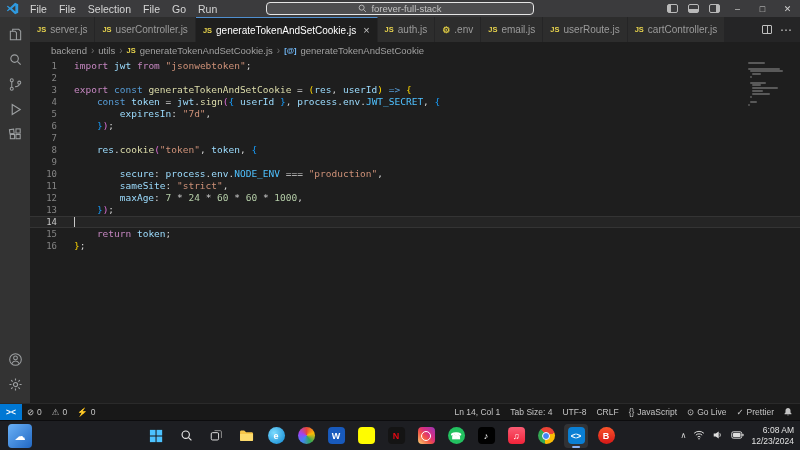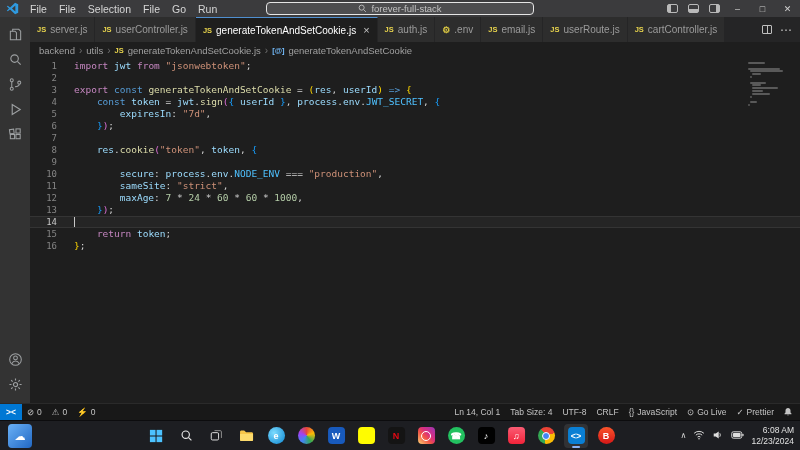--- a/index.html
+++ b/index.html
@@ -26,21 +26,21 @@
   .tab.active{background:#1e1e1e;color:#fff;border-top:1px solid #4f8fd0}
   .ficon{font-weight:bold;font-size:7.5px;color:#e8d44d}
   .ficon.env{font-size:9px;color:#d8c542}
   .tab-close{margin-left:3px;color:#c5c5c5;font-size:11px}
   .tab-actions{margin-left:auto;display:flex;align-items:center;gap:8px;padding:0 8px;color:#c5c5c5;flex:0 0 auto}
   .split-icon{width:10px;height:9px;border:1px solid #bfbfbf;border-radius:1px;position:relative;display:inline-block}
   .split-icon::after{content:"";position:absolute;top:0;bottom:0;left:4px;width:1px;background:#bfbfbf}
   .more{font-size:12px;line-height:1}
 
   
-  .breadcrumb{height:16px;background:#1e1e1e;display:flex;align-items:center;padding-left:9px;font-size:9.5px;color:#a0a0a0;gap:4px;flex:0 0 auto}
+  .breadcrumb{height:16px;background:#1e1e1e;display:flex;align-items:center;padding-left:21px;font-size:9.5px;color:#a0a0a0;gap:4px;flex:0 0 auto}
   .bc-sep{color:#6f6f6f;font-size:10px}
   .bc-symbol{color:#75beff;font-size:7.5px;font-weight:bold}
 
   
   .main{flex:1;display:flex;min-height:0}
   .activitybar{width:30px;background:#333333;display:flex;flex-direction:column;align-items:center;padding:5px 0 6px;flex:0 0 auto}
   .ab-ic{width:30px;height:25px;display:flex;align-items:center;justify-content:center}
   .ab-spacer{flex:1}
 
   

